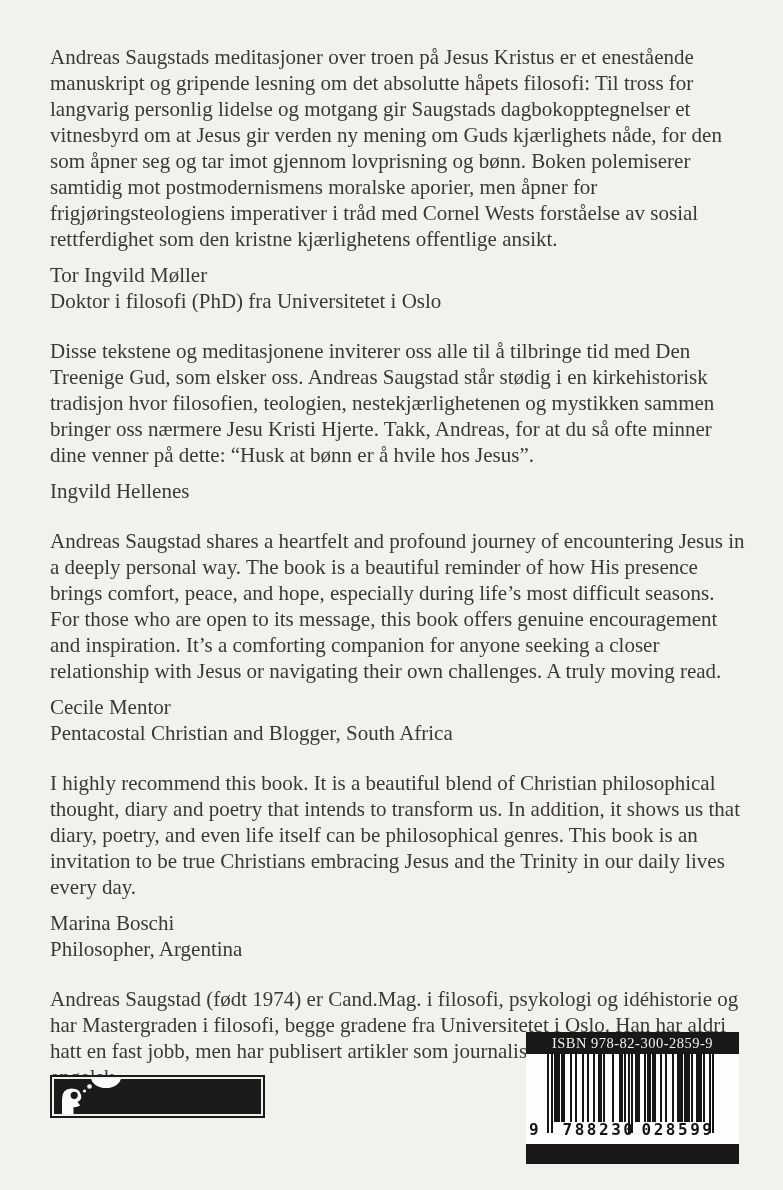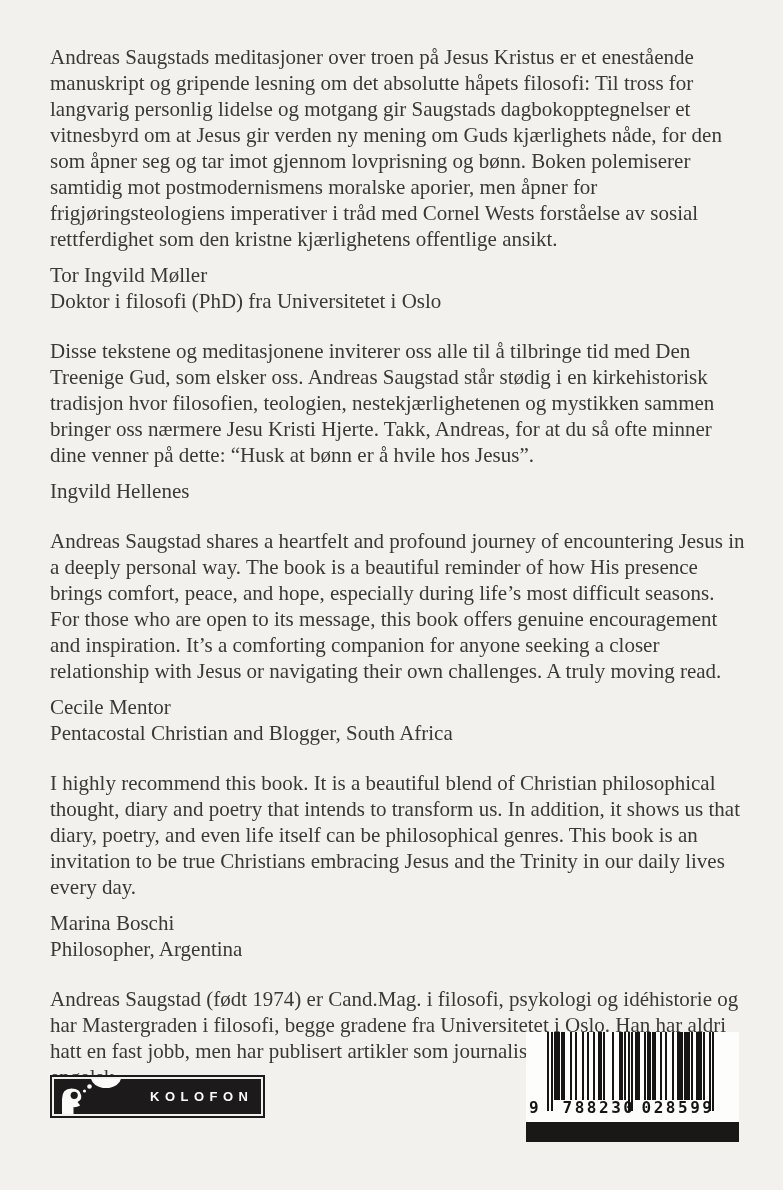--- a/index.html
+++ b/index.html
@@ -91,25 +91,25 @@
 
   <div class="logo">
     <div class="logo-inner">
       <svg class="logo-icon" viewBox="0 0 84 35" xmlns="http://www.w3.org/2000/svg" preserveAspectRatio="xMinYMid meet">
         <path d="M8,35 V20 Q8,9.5 17.5,9.5 Q26.2,9.5 27.2,16.5 Q27.9,21 23.5,23 L26.2,26.5 Q22,28.6 19.5,28 L19.5,35 Z" fill="#fcfbfa"></path>
         <circle cx="20.2" cy="16.3" r="3.6" fill="#1d1a1b"></circle>
         <circle cx="30.5" cy="12" r="1.6" fill="#fcfbfa"></circle>
         <circle cx="35.5" cy="7.5" r="2.3" fill="#fcfbfa"></circle>
         <ellipse cx="52" cy="-1.5" rx="15" ry="10.5" fill="#fcfbfa"></ellipse>
       </svg>
-      <span class="logo-text">KOLOFON</span>
     </div>
   </div>
 
   <div class="isbn-block">
+    <div class="isbn-strip">ISBN 978-82-300-2859-9</div>
     <div class="ean-zone">
       <div class="ean-bars">
           <div class="m" style="left: 0px; width: 2.00789px; height: 79px; background: rgb(22, 21, 20);"></div>
           <div class="m" style="left: 3.51579px; width: 2.00789px; height: 79px; background: rgb(22, 21, 20);"></div>
           <div class="m" style="left: 7.03158px; width: 2.00789px; height: 68px; background: rgb(22, 21, 20);"></div>
           <div class="m" style="left: 8.78947px; width: 2.00789px; height: 68px; background: rgb(22, 21, 20);"></div>
           <div class="m" style="left: 10.5474px; width: 2.00789px; height: 68px; background: rgb(22, 21, 20);"></div>
           <div class="m" style="left: 14.0632px; width: 2.00789px; height: 68px; background: rgb(22, 21, 20);"></div>
           <div class="m" style="left: 15.8211px; width: 2.00789px; height: 68px; background: rgb(22, 21, 20);"></div>
           <div class="m" style="left: 22.8526px; width: 2.00789px; height: 68px; background: rgb(22, 21, 20);"></div>

